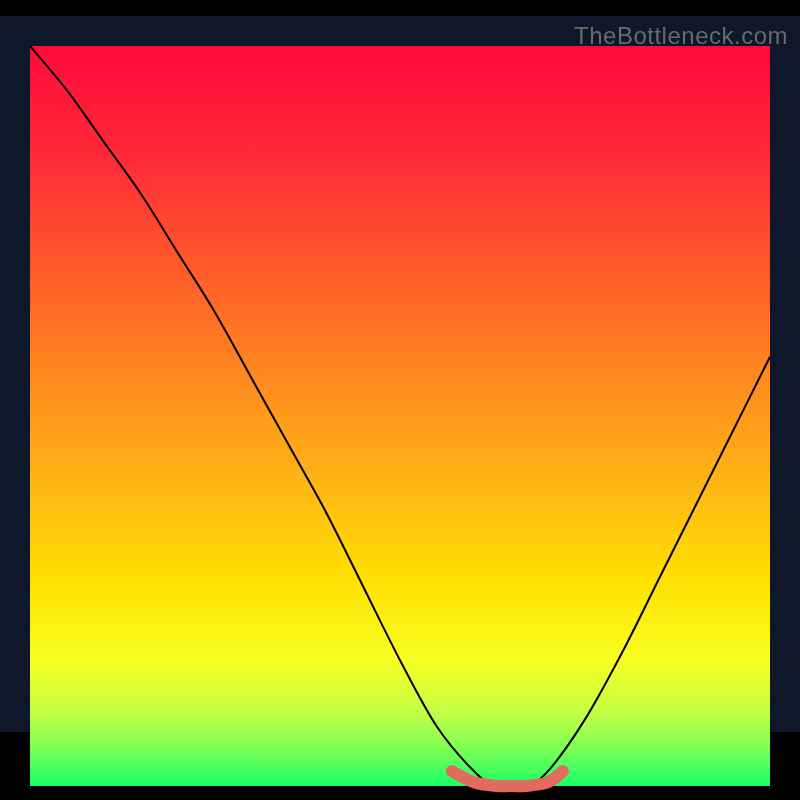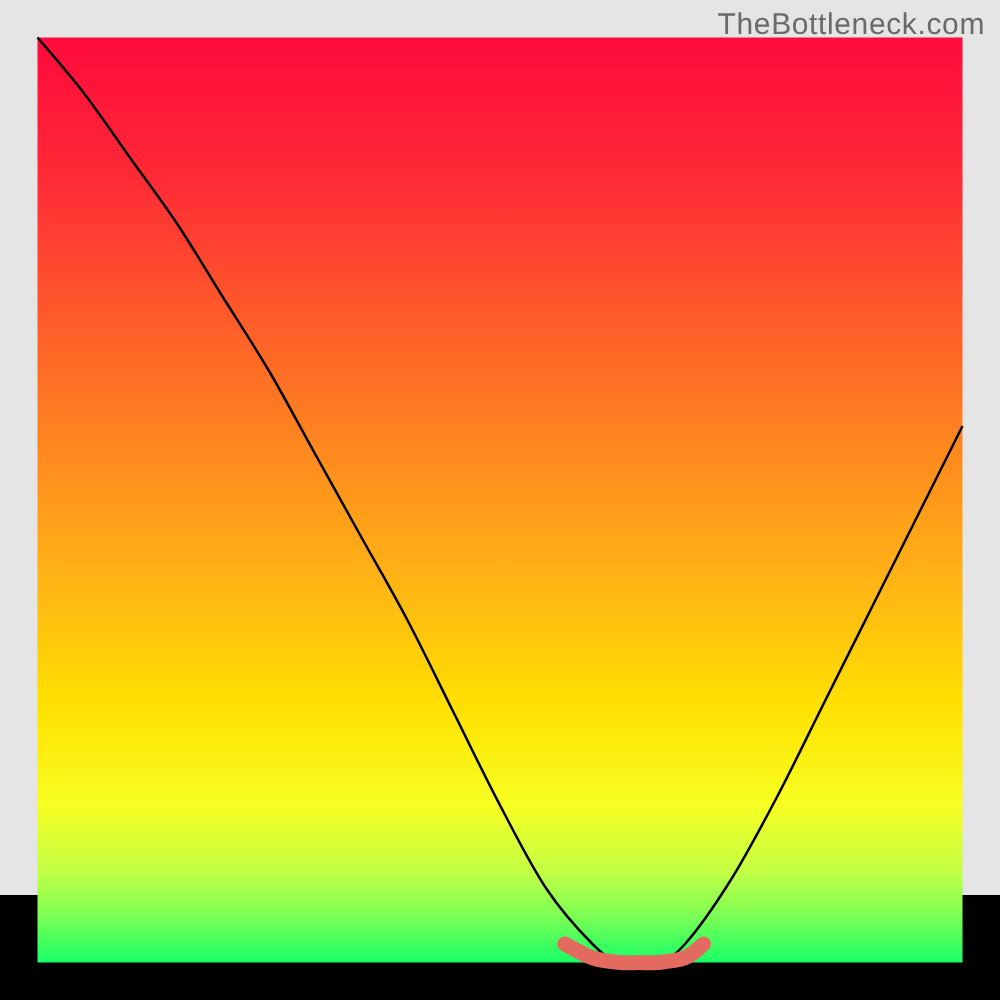--- a/index.html
+++ b/index.html
@@ -8,21 +8,22 @@
     width: 800px;
     height: 800px;
     background: #000;
     overflow: hidden;
     font-family: Arial, Helvetica, sans-serif;
   }
   .frame {
     position: relative;
     width: 800px;
     height: 716px;
-    background: #e5e5e5;
+    background: #0f172a;
+    margin-top: 16px;
   }
   .watermark {
     position: absolute;
     top: 6px;
     right: 12px;
     color: #6a6a6a;
     font-size: 24px;
     font-weight: 400;
     letter-spacing: 0.5px;
     z-index: 10;

